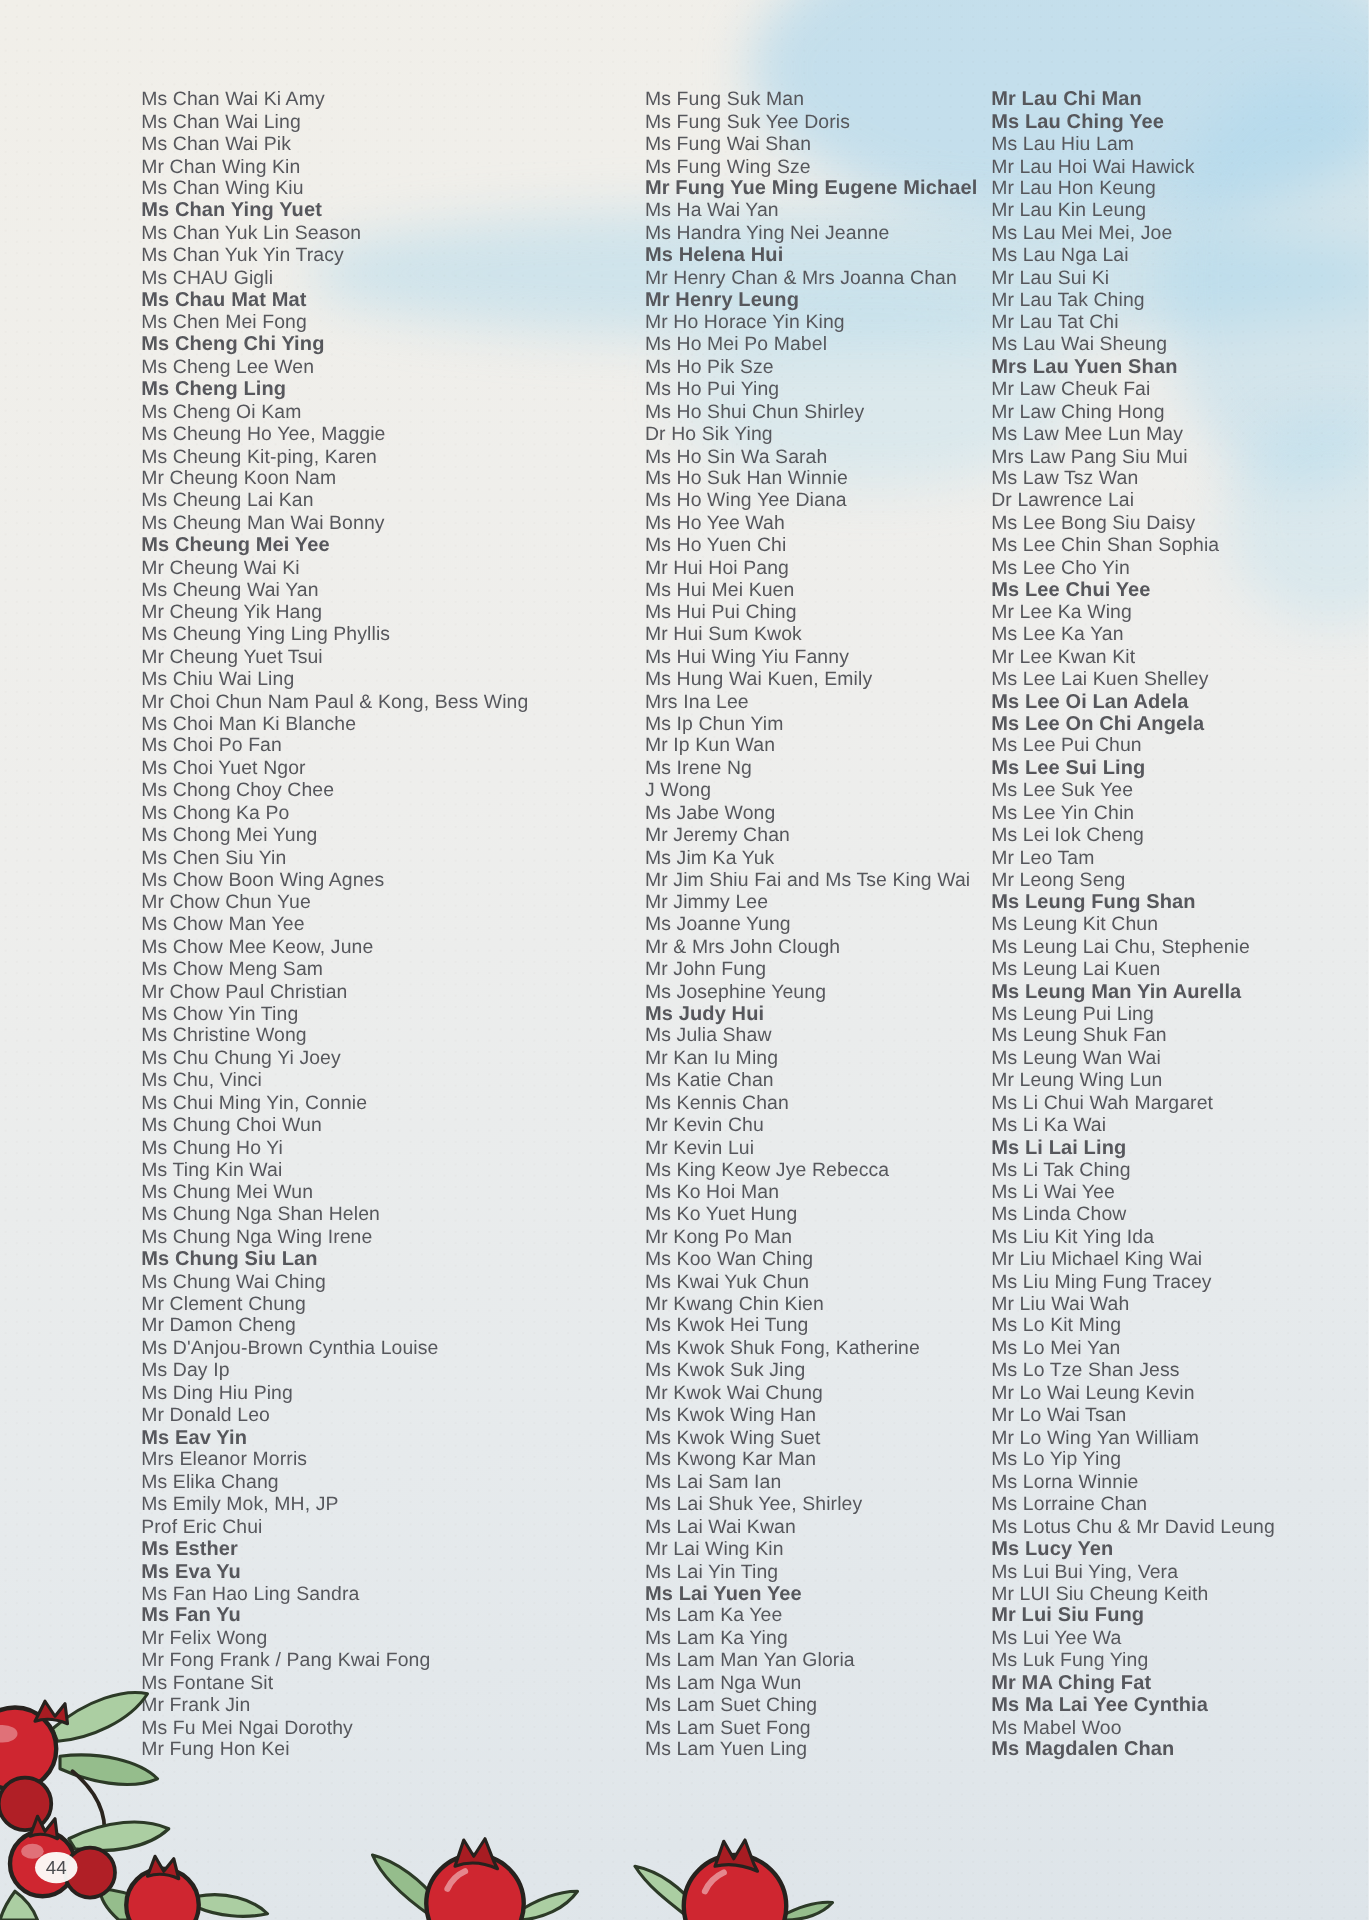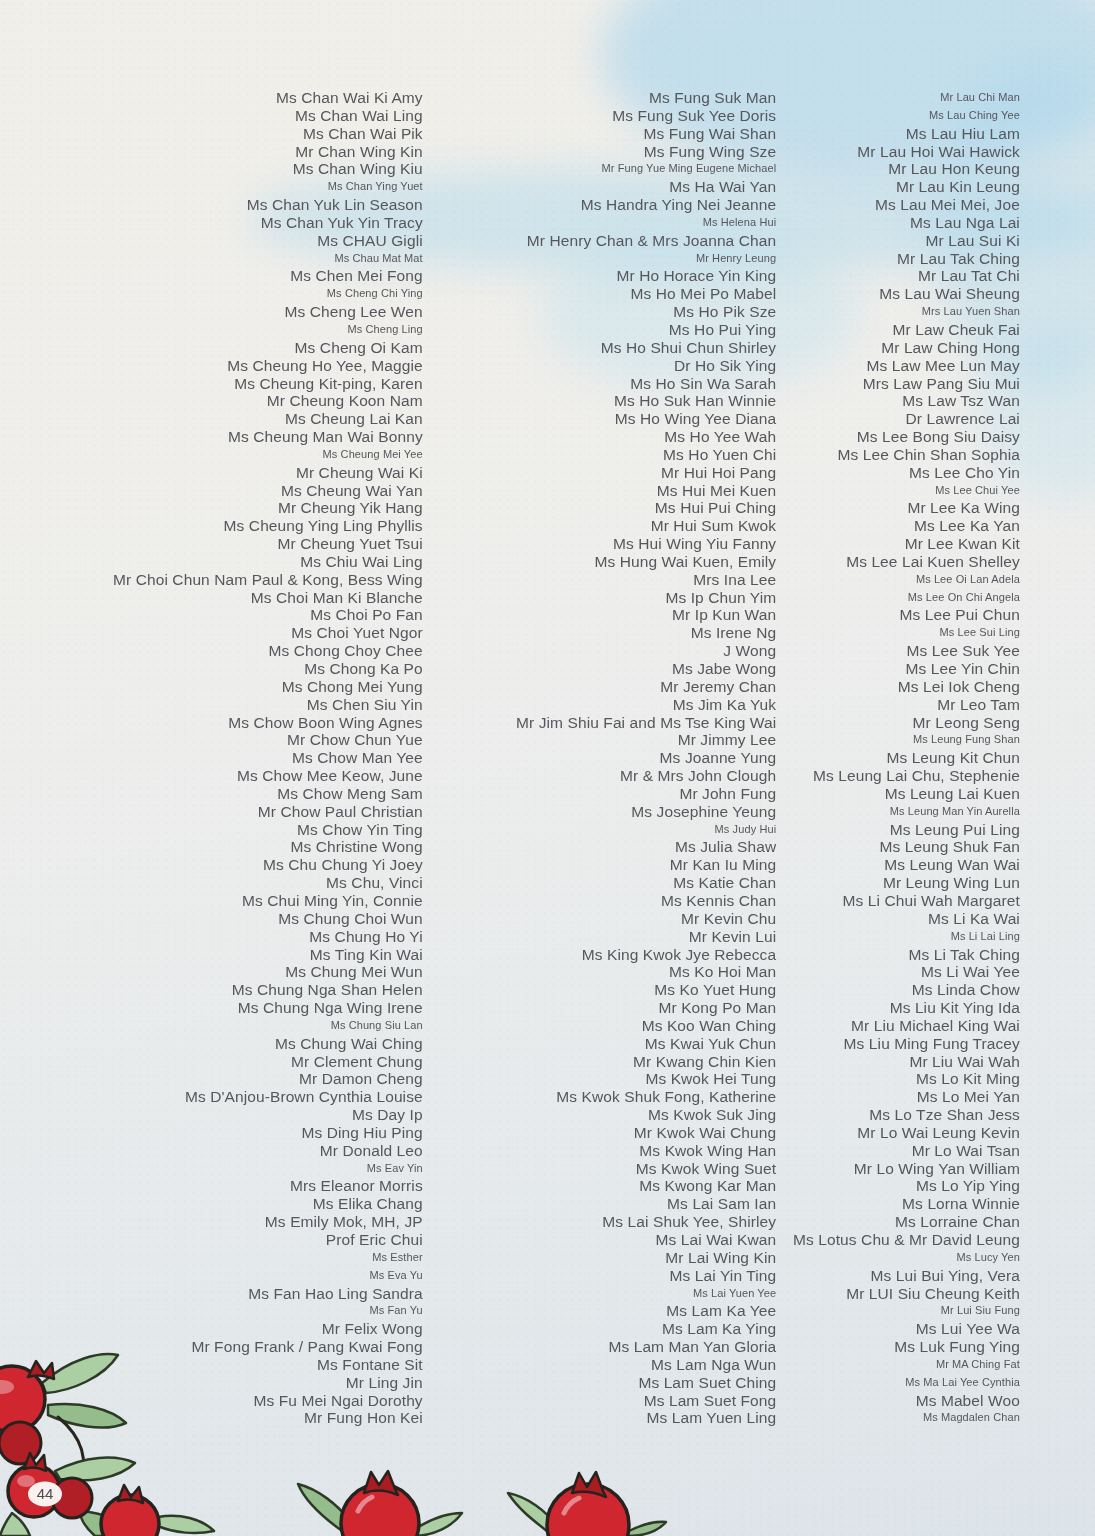--- a/index.html
+++ b/index.html
@@ -12,27 +12,27 @@
     position:absolute;inset:0;pointer-events:none;
     background-image:radial-gradient(rgba(120,110,100,0.06) 1px,transparent 1.2px);
     background-size:9px 9px;opacity:.6;
   }
   .wash{position:absolute;border-radius:50%;filter:blur(20px);pointer-events:none;}
   .wash1{left:600px;top:-70px;width:540px;height:250px;background:rgba(160,210,236,.55);}
   .wash2{left:250px;top:168px;width:870px;height:105px;background:rgba(163,212,237,.42);border-radius:45% 55% 50% 50%;}
   .wash3{left:930px;top:60px;width:220px;height:330px;background:rgba(165,213,237,.38);}
   .wash4{left:540px;top:240px;width:320px;height:150px;background:rgba(172,217,239,.30);}
   .wash5{left:980px;top:330px;width:170px;height:170px;background:rgba(172,217,239,.30);}
-  .col{position:absolute;top:89px;text-align:right;}
+  .col{position:absolute;top:71px;}
   #col1{left:113px;} #col2{left:468px;margin-left:48px;} #col3{left:793px;}
   .name{
     font-size:15.5px;line-height:17.85px;height:17.85px;
     color:#56575c;white-space:nowrap;letter-spacing:.1px;
   }
-  .name.small{font-size:11px;}
+  .name.small{font-size:16px;font-weight:bold;}
   #deco{position:absolute;left:0;bottom:0;}
   #deco path,#deco circle,#deco ellipse{stroke-linejoin:round;stroke-linecap:round;}
   .badge-num{font-family:"Liberation Sans",sans-serif;font-size:15px;fill:#4c4c4f;}
 </style>
 </head>
 <body>
 
 <div class="wash wash1"></div>
 <div class="wash wash2"></div>
 <div class="wash wash3"></div>
@@ -106,21 +106,21 @@
     <div class="name">Ms Elika Chang</div>
     <div class="name">Ms Emily Mok, MH, JP</div>
     <div class="name">Prof Eric Chui</div>
     <div class="name small">Ms Esther</div>
     <div class="name small">Ms Eva Yu</div>
     <div class="name">Ms Fan Hao Ling Sandra</div>
     <div class="name small">Ms Fan Yu</div>
     <div class="name">Mr Felix Wong</div>
     <div class="name">Mr Fong Frank / Pang Kwai Fong</div>
     <div class="name">Ms Fontane Sit</div>
-    <div class="name">Mr Ling Jin</div>
+    <div class="name">Mr Frank Jin</div>
     <div class="name">Ms Fu Mei Ngai Dorothy</div>
     <div class="name">Mr Fung Hon Kei</div>
   </div>
 <div class="col" id="col2">
     <div class="name">Ms Fung Suk Man</div>
     <div class="name">Ms Fung Suk Yee Doris</div>
     <div class="name">Ms Fung Wai Shan</div>
     <div class="name">Ms Fung Wing Sze</div>
     <div class="name small">Mr Fung Yue Ming Eugene Michael</div>
     <div class="name">Ms Ha Wai Yan</div>
@@ -159,21 +159,21 @@
     <div class="name">Mr &amp; Mrs John Clough</div>
     <div class="name">Mr John Fung</div>
     <div class="name">Ms Josephine Yeung</div>
     <div class="name small">Ms Judy Hui</div>
     <div class="name">Ms Julia Shaw</div>
     <div class="name">Mr Kan Iu Ming</div>
     <div class="name">Ms Katie Chan</div>
     <div class="name">Ms Kennis Chan</div>
     <div class="name">Mr Kevin Chu</div>
     <div class="name">Mr Kevin Lui</div>
-    <div class="name">Ms King Kwok Jye Rebecca</div>
+    <div class="name">Ms King Keow Jye Rebecca</div>
     <div class="name">Ms Ko Hoi Man</div>
     <div class="name">Ms Ko Yuet Hung</div>
     <div class="name">Mr Kong Po Man</div>
     <div class="name">Ms Koo Wan Ching</div>
     <div class="name">Ms Kwai Yuk Chun</div>
     <div class="name">Mr Kwang Chin Kien</div>
     <div class="name">Ms Kwok Hei Tung</div>
     <div class="name">Ms Kwok Shuk Fong, Katherine</div>
     <div class="name">Ms Kwok Suk Jing</div>
     <div class="name">Mr Kwok Wai Chung</div>

